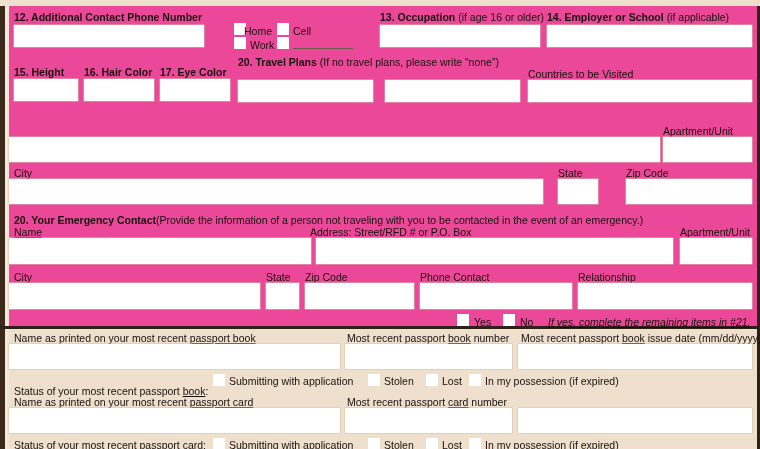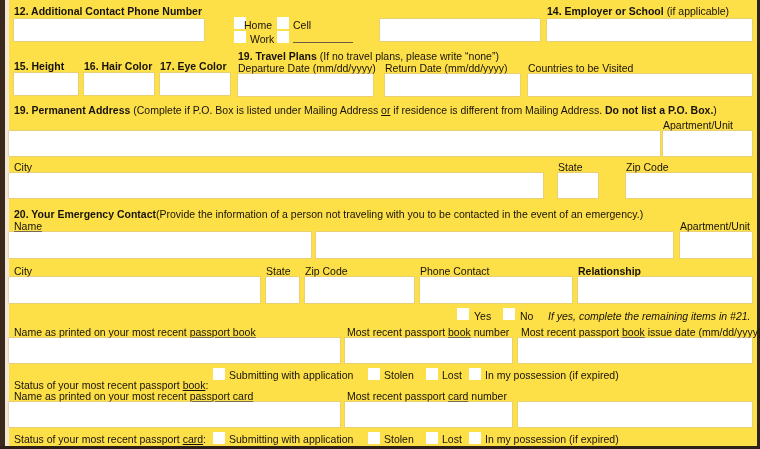--- a/index.html
+++ b/index.html
@@ -3,21 +3,21 @@
 <meta charset="utf-8">
 <style>
   html,body{margin:0;padding:0;}
   body{
     width:760px;height:449px;overflow:hidden;
     background:#efe0ce;
     font-family:"Liberation Sans","DejaVu Sans",sans-serif;
     color:#1a1410;
     -webkit-font-smoothing:antialiased;
   }
-  .page{position:relative;width:760px;height:449px;background:#fde047;}
+  .page{position:relative;width:760px;height:323px;background:#ec4899;margin-top:6px;}
   
   .edge-left{position:absolute;left:0;top:0;width:5px;height:449px;background:#3b2a1b;}
   .edge-left-in{position:absolute;left:5px;top:0;width:4px;height:449px;background:#f3e7d8;}
   .edge-right{position:absolute;right:0;top:0;width:3px;height:449px;background:#2e2117;}
   .edge-bottom{position:absolute;left:0;bottom:0;width:760px;height:3px;background:#2e2117;}
 
   .lbl{position:absolute;font-size:10.5px;line-height:12px;white-space:nowrap;color:#17120d;}
   .lbl.b{font-weight:bold;}
   .lbl.i{font-style:italic;}
 
@@ -43,84 +43,81 @@
   <div class="cb" style="left:234px;top:17px;"></div>
   <div class="lbl" style="left:244px;top:19px;">Home</div>
   <div class="cb" style="left:277px;top:17px;"></div>
   <div class="lbl" style="left:293px;top:19px;">Cell</div>
 
   <div class="cb" style="left:234px;top:31px;"></div>
   <div class="lbl" style="left:250px;top:33px;">Work</div>
   <div class="cb" style="left:277px;top:31px;"></div>
   <div style="position:absolute;left:293px;top:42px;width:60px;height:1px;background:#6b5a48;"></div>
 
+  <div class="lbl b" style="left:380px;top:5px;"><span>13. Occupation</span> <span class="i" style="font-weight:normal;">(if age 16 or older)</span></div>
   <div class="box" style="left:380px;top:19px;width:160px;height:22px;"></div>
 
   <div class="lbl b" style="left:547px;top:5px;"><span>14. Employer or School</span> <span class="i" style="font-weight:normal;">(if applicable)</span></div>
   <div class="box" style="left:547px;top:19px;width:205px;height:22px;"></div>
 
   <div class="lbl b" style="left:14px;top:60px;">15. Height</div>
   <div class="box" style="left:14px;top:73px;width:64px;height:22px;"></div>
 
   <div class="lbl b" style="left:84px;top:60px;">16. Hair Color</div>
   <div class="box" style="left:84px;top:73px;width:70px;height:22px;"></div>
 
   <div class="lbl b" style="left:160px;top:60px;">17. Eye Color</div>
   <div class="box" style="left:160px;top:73px;width:70px;height:22px;"></div>
 
-  <div class="lbl b" style="left:238px;top:50px;"><span>19. Travel Plans</span> <span class="i" style="font-weight:normal;">(If no travel plans, please write “none”)</span></div>
-  <div class="lbl" style="left:238px;top:62px;"><span>Departure Date</span> <span class="i">(mm/dd/yyyy)</span></div>
+  <div class="lbl b" style="left:238px;top:50px;"><span>20. Travel Plans</span> <span class="i" style="font-weight:normal;">(If no travel plans, please write “none”)</span></div>
   <div class="box" style="left:238px;top:74px;width:135px;height:22px;"></div>
 
-  <div class="lbl" style="left:385px;top:62px;"><span>Return Date</span> <span class="i">(mm/dd/yyyy)</span></div>
   <div class="box" style="left:385px;top:74px;width:135px;height:22px;"></div>
 
   <div class="lbl" style="left:528px;top:62px;">Countries to be Visited</div>
   <div class="box" style="left:528px;top:74px;width:224px;height:22px;"></div>
 
-  <div class="lbl b" style="left:14px;top:104px;"><span>19. Permanent Address</span>
-    <span class="i" style="font-weight:normal;"><span>(Complete if P.O. Box is listed under Mailing Address </span><u>or</u><span> if residence is different from Mailing Address. </span><b>Do not list a P.O. Box.</b><span>)</span></span>
-  </div>
 
   <div class="lbl i" style="left:14px;top:135px;">Street/RFD # or URB</div>
   <div class="lbl" style="left:663px;top:119px;">Apartment/Unit</div>
   <div class="box" style="left:9px;top:131px;width:651px;height:25px;"></div>
   <div class="box" style="left:663px;top:131px;width:89px;height:25px;"></div>
 
   <div class="lbl" style="left:14px;top:161px;">City</div>
   <div class="lbl" style="left:558px;top:161px;">State</div>
   <div class="lbl" style="left:626px;top:161px;">Zip Code</div>
   <div class="box" style="left:9px;top:173px;width:534px;height:25px;"></div>
   <div class="box" style="left:558px;top:173px;width:40px;height:25px;"></div>
   <div class="box" style="left:626px;top:173px;width:126px;height:25px;"></div>
 
   <div class="lbl b" style="left:14px;top:208px;"><span>20. Your Emergency Contact</span><span class="i" style="font-weight:normal;">(Provide the information of a person not traveling with you to be contacted in the event of an emergency.)</span></div>
 
   <div class="lbl" style="left:14px;top:220px;text-decoration:underline;">Name</div>
+  <div class="lbl" style="left:310px;top:220px;">Address: Street/RFD # or P.O. Box</div>
   <div class="lbl" style="left:680px;top:220px;">Apartment/Unit</div>
   <div class="box" style="left:9px;top:232px;width:302px;height:26px;"></div>
   <div class="box" style="left:316px;top:232px;width:357px;height:26px;"></div>
   <div class="box" style="left:680px;top:232px;width:72px;height:26px;"></div>
 
   <div class="lbl" style="left:14px;top:265px;">City</div>
   <div class="lbl" style="left:266px;top:265px;">State</div>
   <div class="lbl" style="left:305px;top:265px;">Zip Code</div>
   <div class="lbl" style="left:420px;top:265px;">Phone Contact</div>
-  <div class="lbl" style="left:578px;top:265px;font-weight:bold;">Relationship</div>
+  <div class="lbl" style="left:578px;top:265px;">Relationship</div>
   <div class="box" style="left:9px;top:277px;width:251px;height:26px;"></div>
   <div class="box" style="left:266px;top:277px;width:33px;height:26px;"></div>
   <div class="box" style="left:305px;top:277px;width:109px;height:26px;"></div>
   <div class="box" style="left:420px;top:277px;width:152px;height:26px;"></div>
   <div class="box" style="left:578px;top:277px;width:174px;height:26px;"></div>
 
   <div class="cb" style="left:457px;top:308px;"></div>
   <div class="lbl" style="left:474px;top:310px;">Yes</div>
   <div class="cb" style="left:503px;top:308px;"></div>
   <div class="lbl" style="left:520px;top:310px;">No</div>
-  <div class="lbl i" style="left:548px;top:310px;">If yes, complete the remaining items in #21.</div>
+  <div class="lbl i" style="left:548px;top:310px;text-decoration:underline;">If yes, complete the remaining items in #21.</div>
 
   <div class="lbl" style="left:14px;top:326px;"><span>Name as printed on your most recent </span><u>passport book</u></div>
   <div class="lbl" style="left:347px;top:326px;"><span>Most recent passport </span><u>book</u><span> number</span></div>
   <div class="lbl" style="left:521px;top:326px;"><span>Most recent passport </span><u>book</u><span> issue date</span> <span class="sm">(mm/dd/yyyy)</span></div>
   <div class="box" style="left:9px;top:338px;width:331px;height:25px;"></div>
   <div class="box" style="left:345px;top:338px;width:167px;height:25px;"></div>
   <div class="box" style="left:518px;top:338px;width:234px;height:25px;"></div>
 
   <div class="lbl" style="left:14px;top:379px;"><span>Status of your most recent passport </span><u>book</u><span>:</span></div>
   <div class="cb" style="left:213px;top:368px;"></div>

